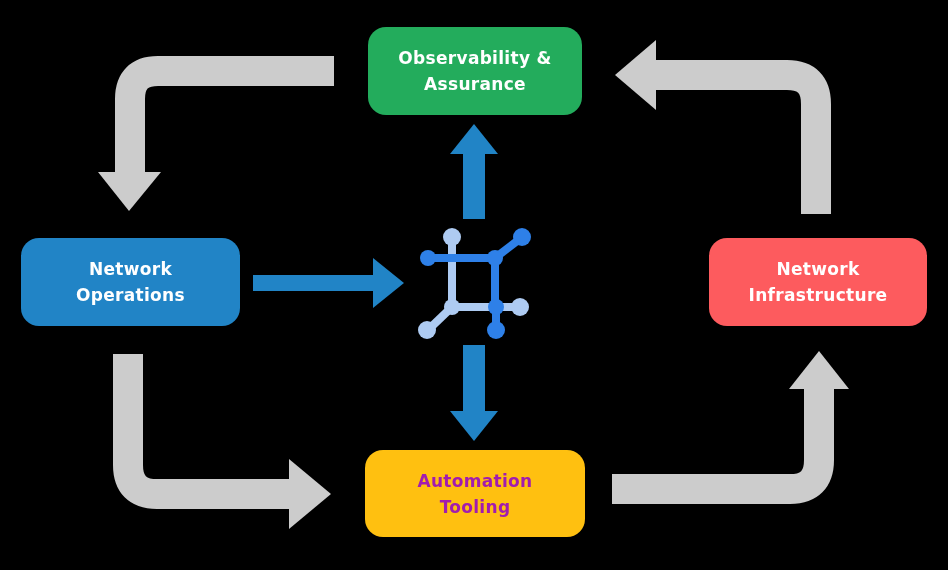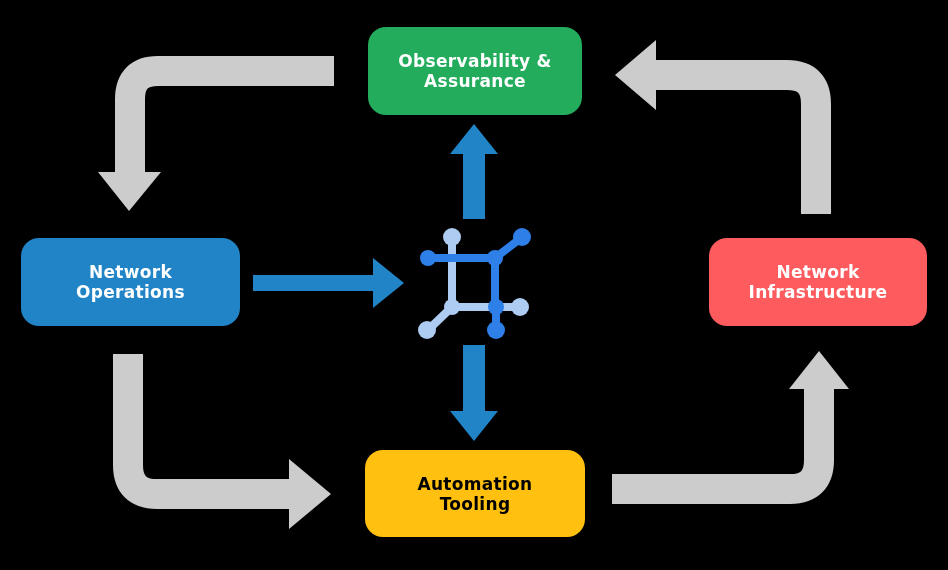--- a/index.html
+++ b/index.html
@@ -27,21 +27,21 @@
     display: flex;
     align-items: center;
     justify-content: center;
     text-align: center;
     box-shadow: 0 3px 6px rgba(0,0,0,0.25);
   }
   .node-label {
     white-space: pre-line;
     font-size: 17px;
     font-weight: 600;
-    line-height: 20px;
+    line-height: 26px;
     letter-spacing: 0.3px;
   }
   .node-observability { left: 368px; top: 27px;  width: 214px; height: 88px; }
   .node-operations    { left: 21px;  top: 238px; width: 219px; height: 88px; }
   .node-infrastructure{ left: 709px; top: 238px; width: 218px; height: 88px; }
   .node-automation    { left: 365px; top: 450px; width: 220px; height: 87px; }
 </style>
 </head>
 <body>
 
@@ -110,17 +110,17 @@
     <span class="node-label" style="color: rgb(255, 255, 255);">Network
 Operations</span>
   </div>
 
   <div class="node node-infrastructure" style="background-color: rgb(253, 91, 94);">
     <span class="node-label" style="color: rgb(255, 255, 255);">Network
 Infrastructure</span>
   </div>
 
   <div class="node node-automation" style="background-color: rgb(255, 192, 16);">
-    <span class="node-label" style="color: #000000;">Automation
+    <span class="node-label" style="color: #a21caf;">Automation
 Tooling</span>
   </div>
 
 </div>
 
 </body></html>

